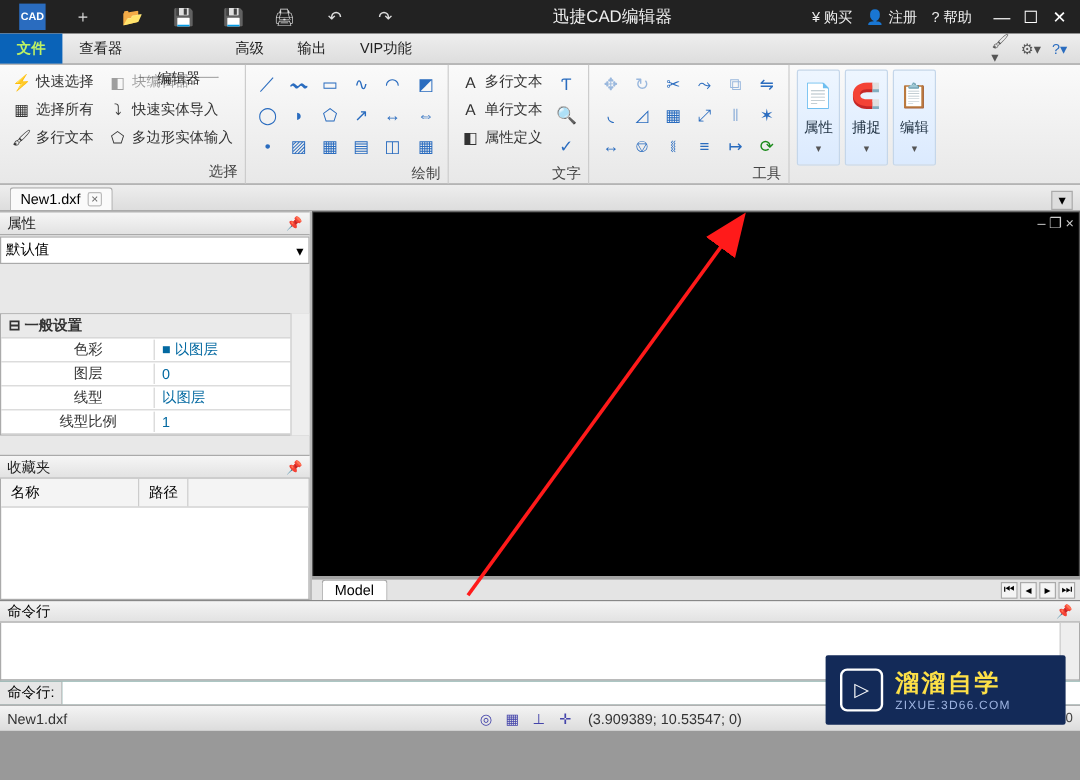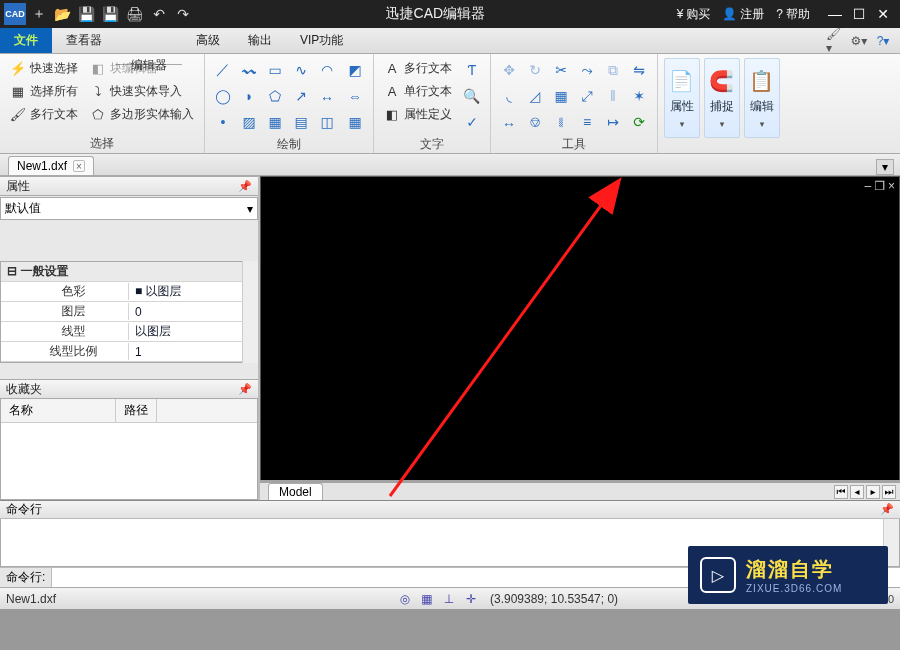--- a/index.html
+++ b/index.html
@@ -1,41 +1,41 @@
 <!DOCTYPE html>
 <html><head>
 <meta charset="utf-8">
 <style>
 * { margin: 0; padding: 0; box-sizing: border-box; font-family: "Microsoft YaHei", Arial, sans-serif; font-size: 12px; }
 body { background: #999; width: 900px; height: 650px; overflow: hidden; }
 
 
 .titlebar { height: 28px; background: #222; display: flex; align-items: center; color: #fff; }
-.titlebar .qat { display: flex; gap: 2px; padding: 0 4px; }
+.titlebar .qat { display: flex; gap: 20px; padding: 0 16px; }
 .qat-btn { width: 22px; height: 22px; display: flex; align-items: center; justify-content: center; color: #ddd; font-size: 14px; cursor: pointer; }
 .qat-btn.cad { background: #2a6cbf; color: #fff; font-size: 9px; font-weight: bold; }
 .titlebar .app-title { flex: 1; text-align: center; color: #eee; font-size: 14px; }
 .titlebar .right-btns { display: flex; align-items: center; gap: 4px; padding-right: 6px; }
 .right-btns .txtbtn { display: flex; align-items: center; gap: 3px; color: #eee; padding: 0 4px; cursor: pointer; }
 .win-btns { display: flex; gap: 2px; margin-left: 6px; }
 .win-btn { width: 22px; height: 20px; display:flex; align-items:center; justify-content:center; color:#fff; font-size:14px; cursor:pointer; }
 
 
 .menubar { height: 26px; background: linear-gradient(#eee,#ddd); display: flex; align-items: stretch; border-bottom: 1px solid #aaa; }
 .menubar .tab { padding: 0 14px; display:flex; align-items:center; color:#222; cursor:pointer; }
 .menubar .tab.file { background:#0a63b8; color:#bef264; font-weight:bold; }
 .menubar .tab.active { background:#fff; border:1px solid #aaa; border-bottom:none; margin-bottom:-1px;margin-top:36px; }
 .menubar .rightarea { margin-left:auto; display:flex; align-items:center; gap:6px; padding:0 8px; color:#555; }
 .mini-dd { width:18px; height:18px; display:flex; align-items:center; justify-content:center; cursor:pointer; }
 
 
 .ribbon { height: 100px; background: linear-gradient(#fafafa,#e8e8e8); border-bottom:1px solid #aaa; display:flex; }
 .ribbon-group { border-right:1px solid #ccc; display:flex; flex-direction:column; padding: 4px 6px 0 6px; }
 .ribbon-group .body { flex:1; display:flex; gap:4px; }
-.ribbon-group .label { text-align:center; color:#444; padding:2px 0 1px 0; }
+.ribbon-group .label { text-align:right; color:#444; padding:2px 0 1px 0; }
 .rbtn { display:flex; align-items:center; gap:4px; padding:2px 4px; cursor:pointer; color:#333; white-space:nowrap; }
 .rbtn .ic { width:16px; height:16px; display:inline-flex; align-items:center; justify-content:center; font-size:13px; }
 .col { display:flex; flex-direction:column; gap:2px; }
 .icon-grid { display:grid; grid-template-columns: repeat(5, 24px); grid-auto-rows: 24px; gap:2px; }
 .icon-grid6 { display:grid; grid-template-columns: repeat(6, 24px); grid-auto-rows: 24px; gap:2px; }
 .ic24 { width:24px; height:24px; border:1px solid transparent; display:flex; align-items:center; justify-content:center; font-size:14px; cursor:pointer; color:#2a6cbf; }
 .bigbtn { width: 36px; height: 80px; border: 1px solid #c4d6ea; background: linear-gradient(#eef6ff,#dbeafe); display:flex; flex-direction:column; align-items:center; justify-content:center; gap:4px; cursor:pointer; border-radius:2px; }
 .bigbtn .big-ic { width:26px; height:26px; display:flex; align-items:center; justify-content:center; font-size:20px; }
 .bigbtn .cap { font-size:12px; color:#234; }
 .bigbtn .dd { font-size:9px; color:#555; }
@@ -50,21 +50,21 @@
 .main { display:flex; height: 324px; background:#ccc; }
 .left-col { width:260px; background:#e8e8e8; border-right:2px solid #bbb; display:flex; flex-direction:column; }
 .panel-hdr { background:linear-gradient(#f6f6f6,#e2e2e2); border:1px solid #aaa; border-left:none; border-right:none; height:20px; display:flex; align-items:center; padding:0 6px; color:#222; gap:6px; }
 .panel-hdr .pin { margin-left:auto; font-size:11px; cursor:pointer; }
 .prop-select { padding:2px 4px; border:1px solid #aaa; background:#fff; display:flex; justify-content:space-between; align-items:center; margin:1px 0; cursor:pointer; }
 .prop-table { border:1px solid #aaa; background:#fff; }
 .prop-row { display:flex; border-bottom:1px solid #d4d4d4; height:20px; align-items:center; }
 .prop-row.header { background:#eaeaea; font-weight:bold; }
 .prop-row .k { width:50%; padding-left:18px; color:#333; border-right:1px solid #d4d4d4; text-align:center;}
 .prop-row.header .k { text-align:left; padding-left:6px;}
-.prop-row .v { flex:1; padding-left:6px; color:#0f172a; }
+.prop-row .v { flex:1; padding-left:6px; color:#0369a1; }
 .prop-scroll { position:relative;margin-top:40px; }
 .prop-scroll::after { content:""; position:absolute; right:0; top:0; bottom:0; width:15px; background:#eee; border-left:1px solid #ccc;}
 .prop-scroll .sbthumb { position:absolute; right:1px; top:2px; width:13px; height:40px; background:#c8c8c8; border:1px solid #aaa; border-radius:2px; }
 
 .fav-body { flex:1; background:#fff; border:1px solid #aaa; border-top:none; display:flex; flex-direction:column; }
 .fav-cols { display:flex; border-bottom:1px solid #ccc; background:#f4f4f4; }
 .fav-cols div { padding:3px 8px; border-right:1px solid #ccc; }
 .fav-cols div:first-child { width:45%; }
 
 

